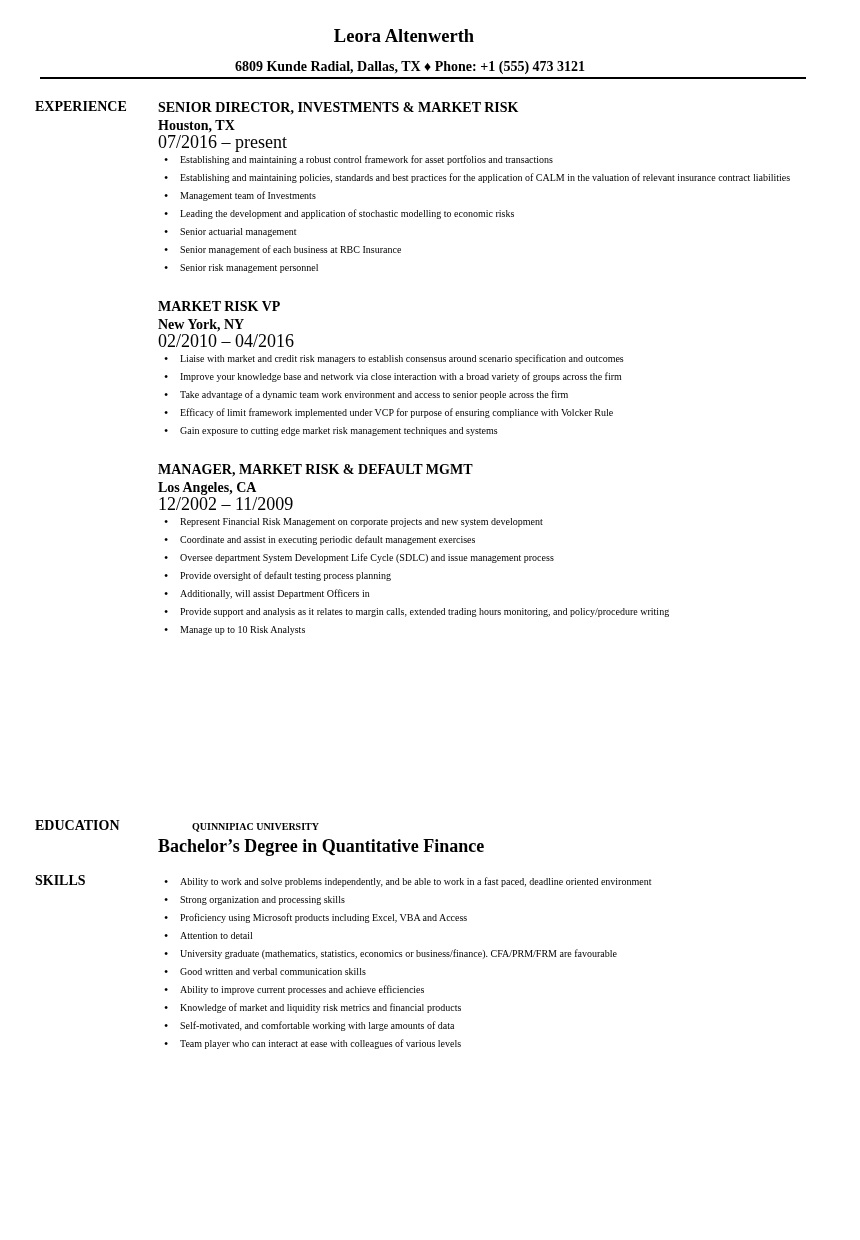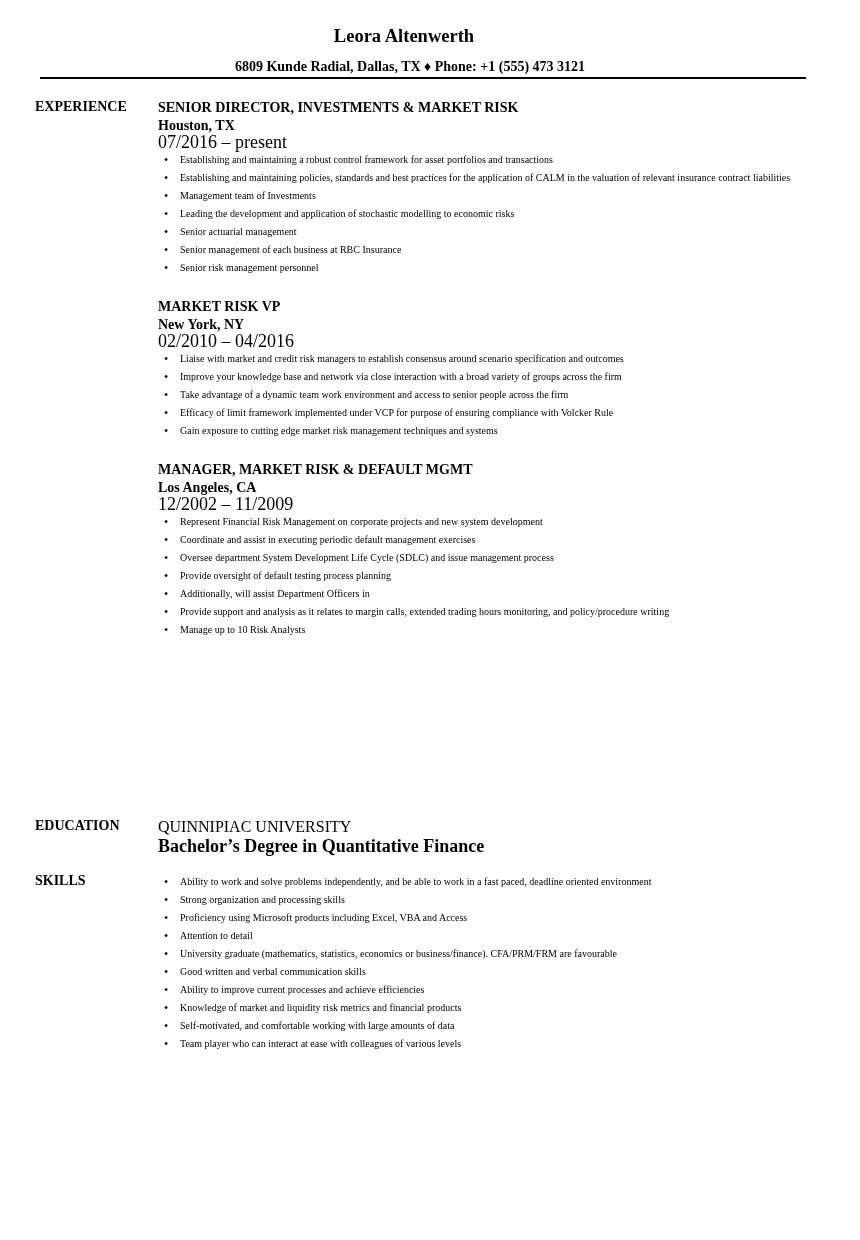--- a/index.html
+++ b/index.html
@@ -14,21 +14,21 @@
   .section { position: absolute; left: 35px; width: 780px; }
   .sec-label { position: absolute; left: 0; top: 0; font-weight: bold; font-size: 14px; }
   .sec-body { position: absolute; left: 123px; top: 0; width: 655px; }
   .job { margin-bottom: 21px; }
   .title { font-weight: bold; font-size: 14px; line-height: 18px; }
   .loc { font-weight: bold; font-size: 14px; line-height: 17px; }
   .dates { font-size: 18px; line-height: 17px; }
   ul { margin: 0; padding: 0 0 0 22px; list-style: none; }
   li { position: relative; line-height: 18px; font-size: 10px; }
   li::before { content: "\2022"; position: absolute; left: -16px; top: 0; font-size: 12px; }
-  .edu-school { font-weight: normal; font-size: 16px; line-height: 18px; }
+  .edu-school { font-weight: bold; font-size: 10px; line-height: 18px; margin-left: 34px; }
   .edu-degree { font-weight: bold; font-size: 18px; line-height: 20px; }
 </style>
 </head>
 <body>
 
 <div>
   <div class="name">Leora Altenwerth</div>
   <div class="contact">
     <span>6809 Kunde Radial, Dallas, TX</span>
     <span>♦</span>

